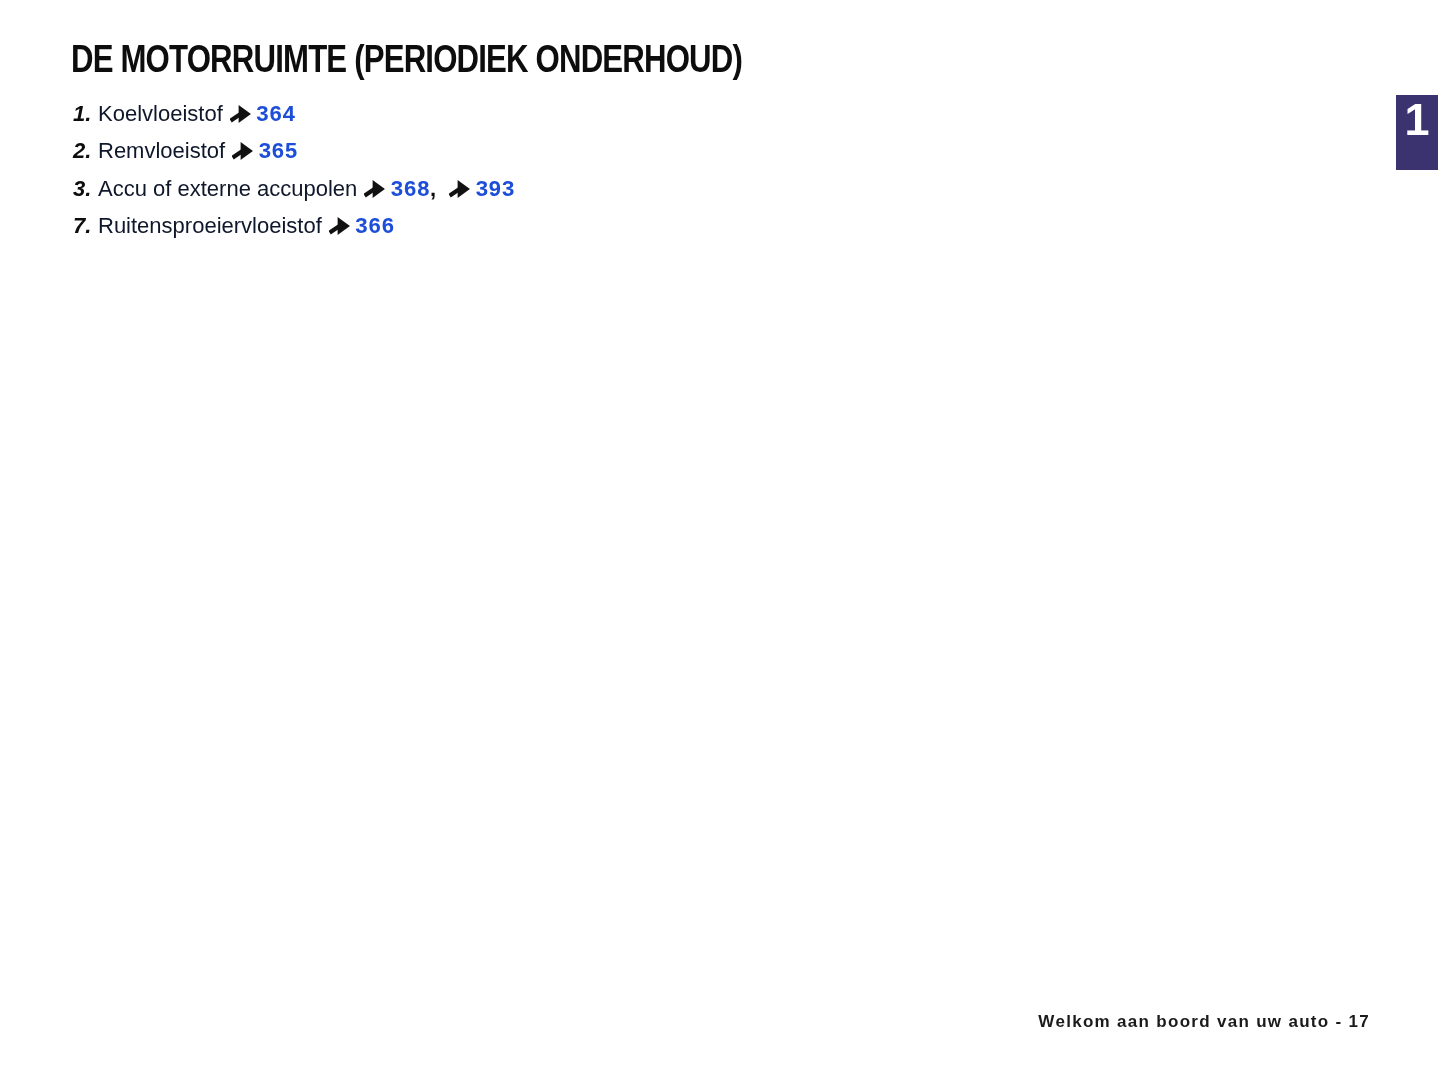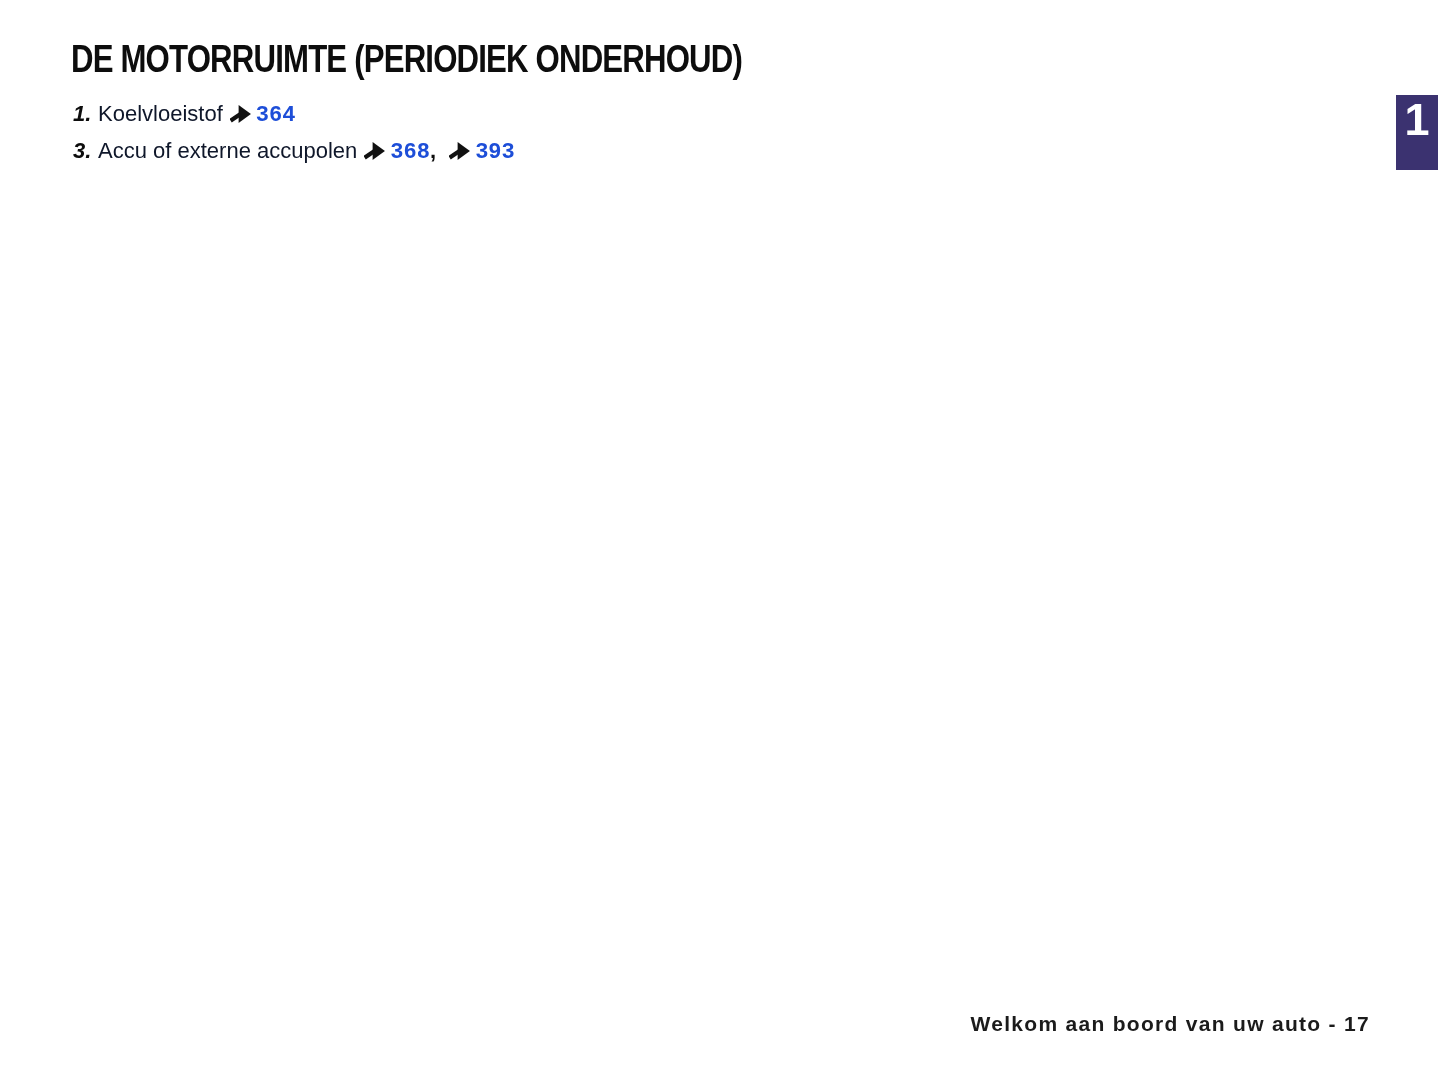--- a/index.html
+++ b/index.html
@@ -72,47 +72,59 @@
     color: #ffffff;
     font-size: 45px;
     font-weight: 700;
     line-height: 1;
   }
 
   
   .page-footer {
     position: absolute;
     top: 1012px; right: 75px;
-    font-size: 21px;
+    font-size: 17px;
     font-weight: 700;
     letter-spacing: 1.3px;
     white-space: nowrap;
     color: #1b1b1b;
   }
 </style>
 </head>
 <body>
 
 <h1 class="page-title">DE MOTORRUIMTE (PERIODIEK ONDERHOUD)</h1>
 
 <ol class="legend-list">
     <li>
     <span class="item-number">1.</span><span class="item-label">Koelvloeistof</span><span class="item-refs"><span class="ref"><svg class="arrow-svg" viewBox="0 0 22 19" aria-hidden="true" style="color: rgb(17, 17, 17);">
       <polygon points="9,0 22,9.5 9,19" fill="currentColor"></polygon>
       <line x1="0.5" y1="16.5" x2="11" y2="9.5" stroke="currentColor" stroke-width="4.6"></line>
     </svg><b class="page-number">364</b></span></span>
   </li>
     <li>
+    <span class="item-number">2.</span><span class="item-label">Remvloeistof</span><span class="item-refs"><span class="ref"><svg class="arrow-svg" viewBox="0 0 22 19" aria-hidden="true" style="color: rgb(17, 17, 17);">
+      <polygon points="9,0 22,9.5 9,19" fill="currentColor"></polygon>
+      <line x1="0.5" y1="16.5" x2="11" y2="9.5" stroke="currentColor" stroke-width="4.6"></line>
+    </svg><b class="page-number">365</b></span></span>
+  </li>
+    <li>
     <span class="item-number">3.</span><span class="item-label">Accu of externe accupolen</span><span class="item-refs"><span class="ref"><svg class="arrow-svg" viewBox="0 0 22 19" aria-hidden="true" style="color: rgb(17, 17, 17);">
       <polygon points="9,0 22,9.5 9,19" fill="currentColor"></polygon>
       <line x1="0.5" y1="16.5" x2="11" y2="9.5" stroke="currentColor" stroke-width="4.6"></line>
     </svg><b class="page-number">368</b></span><span class="ref-sep">,&nbsp;</span><span class="ref"><svg class="arrow-svg" viewBox="0 0 22 19" aria-hidden="true" style="color: rgb(17, 17, 17);">
       <polygon points="9,0 22,9.5 9,19" fill="currentColor"></polygon>
       <line x1="0.5" y1="16.5" x2="11" y2="9.5" stroke="currentColor" stroke-width="4.6"></line>
     </svg><b class="page-number">393</b></span></span>
+  </li>
+    <li>
+    <span class="item-number">7.</span><span class="item-label">Ruitensproeiervloeistof</span><span class="item-refs"><span class="ref"><svg class="arrow-svg" viewBox="0 0 22 19" aria-hidden="true" style="color: rgb(17, 17, 17);">
+      <polygon points="9,0 22,9.5 9,19" fill="currentColor"></polygon>
+      <line x1="0.5" y1="16.5" x2="11" y2="9.5" stroke="currentColor" stroke-width="4.6"></line>
+    </svg><b class="page-number">366</b></span></span>
   </li>
   </ol>
 
 <div class="chapter-tab" style="background: rgb(59, 50, 112);">
   <span class="chapter-number" style="color: rgb(255, 255, 255);">1</span>
 </div>
 
 <div class="page-footer">Welkom aan boord van uw auto - 17</div>
 
 </body></html>

